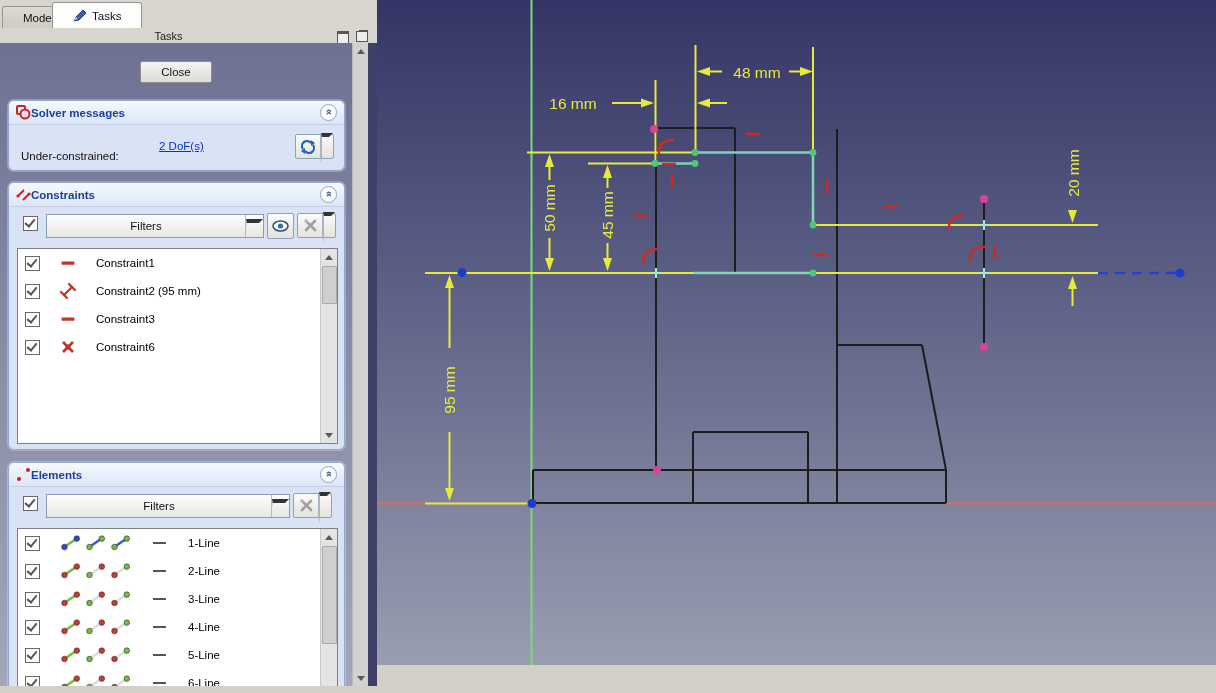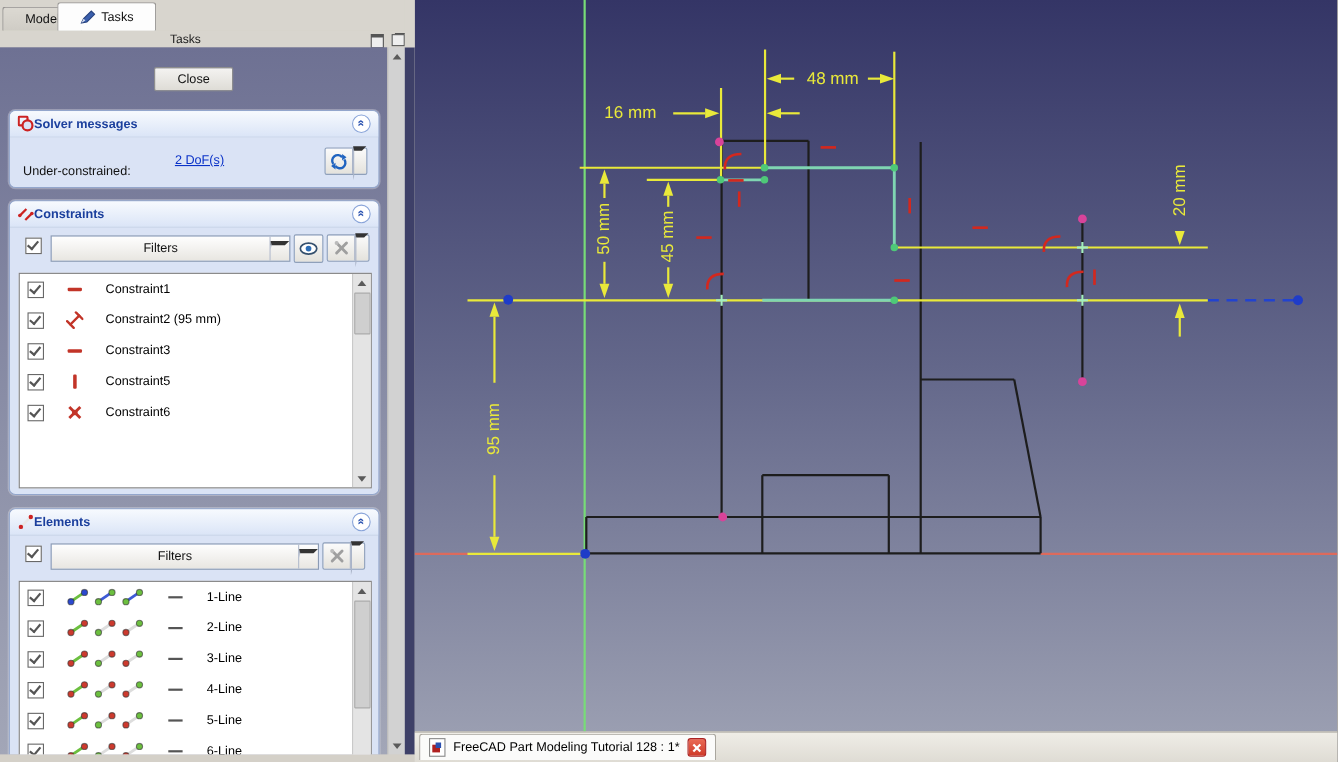--- a/index.html
+++ b/index.html
@@ -236,31 +236,20 @@
                 </svg>
               </span>
               <span>Constraint3</span>
             </div>
             <div class="lrow">
               <span class="cb">
                 <span class="tick"></span>
               </span>
               <span class="cicon">
                 <svg width="16" height="16" viewBox="0 0 16 16">
-                  <rect x="6.5" y="1.5" width="3.2" height="13" rx="1" fill="#c23428"></rect>
-                </svg>
-              </span>
-              <span>Constraint5</span>
-            </div>
-            <div class="lrow">
-              <span class="cb">
-                <span class="tick"></span>
-              </span>
-              <span class="cicon">
-                <svg width="16" height="16" viewBox="0 0 16 16">
                   <g stroke="#c23428" stroke-width="2.6">
                     <line x1="3" y1="3" x2="13" y2="13"></line>
                     <line x1="13" y1="3" x2="3" y2="13"></line>
                   </g>
                   <circle cx="8" cy="8" r="2.5" fill="#c23428"></circle>
                 </svg>
               </span>
               <span>Constraint6</span>
             </div>
           </div>
@@ -621,27 +610,14 @@
         <circle class="ptm" cx="657" cy="470" r="4"></circle>
         <circle class="ptm" cx="984" cy="199" r="4"></circle>
         <circle class="ptm" cx="984" cy="347" r="4"></circle>
         <circle class="ptb" cx="462" cy="272.5" r="4.5"></circle>
         <circle class="ptb" cx="1180" cy="273" r="4.5"></circle>
         <circle class="ptb" cx="532" cy="503.5" r="4.5"></circle>
       </g>
     </svg>
   </div>
 
-  <div class="doctabbar">
-    <div class="doctab">
-      <span class="docicon">
-          <i></i>
-          <u></u>
-        </span>
-      <span>FreeCAD Part Modeling Tutorial 128 : 1*</span>
-      <span class="tabclose">
-          <i></i>
-          <u></u>
-        </span>
-    </div>
-  </div>
 
 </div>
 
 </body></html>

